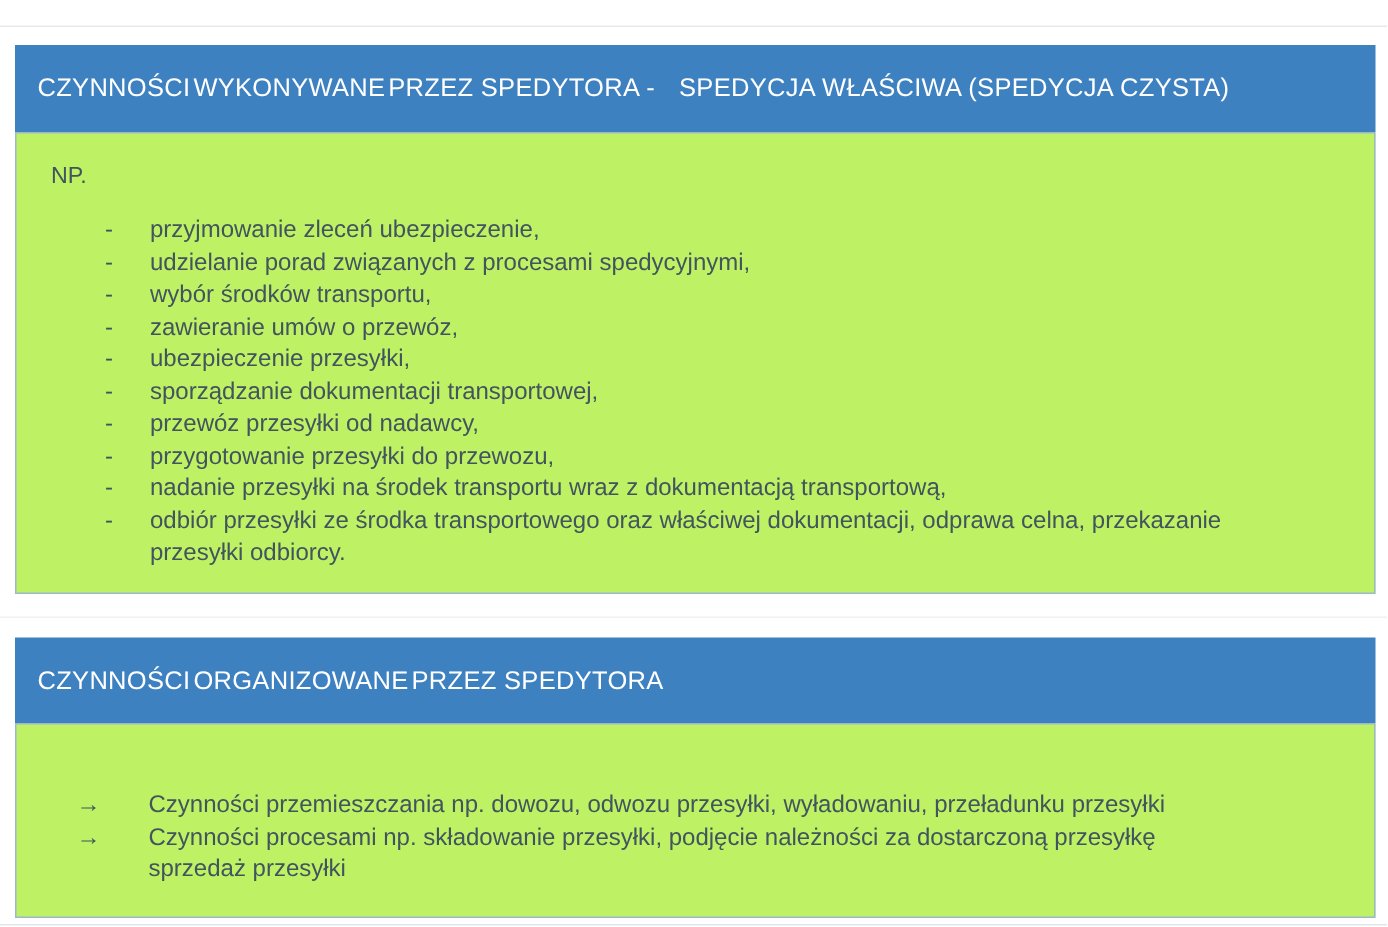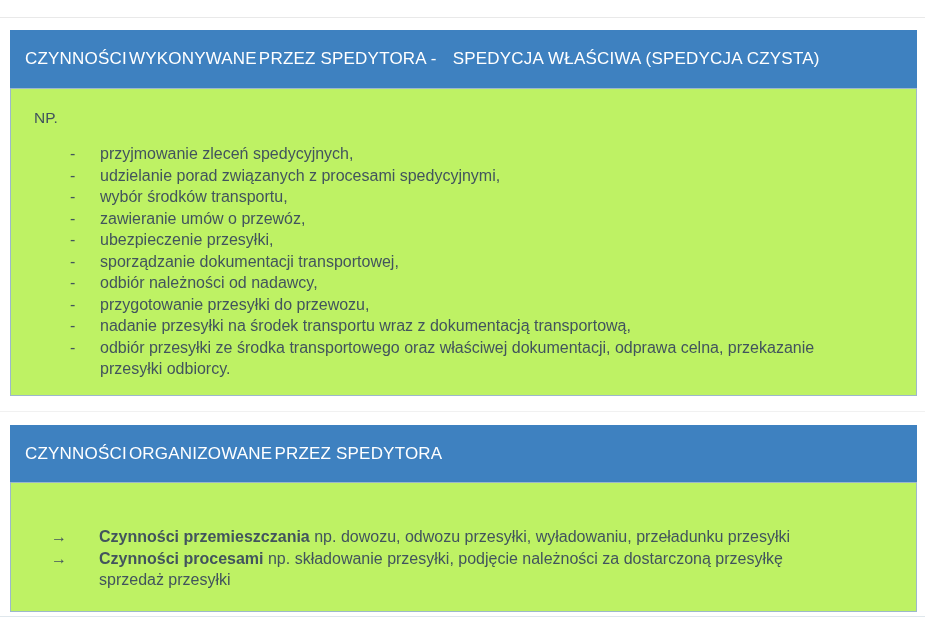--- a/index.html
+++ b/index.html
@@ -73,42 +73,42 @@
     list-style: none;
     font-size: 16px;
     line-height: 21.5px;
   }
   .arrow-list .row { display: flex; }
   .arrow-list .marker {
     width: 48px;
     flex: 0 0 48px;
   }
   .arrow-list .txt { max-width: 730px; }
-  .arrow-list .txt b { font-weight: bold; }
+  .arrow-list .txt b { font-weight: normal; }
 </style>
 </head>
 <body>
 
 <div class="page">
 
   <div class="rule rule-top"></div>
 
   <header class="panel-header header-1">
     <span class="hdr-part">CZYNNOŚCI</span>
     <b class="hdr-part">WYKONYWANE</b>
     <span class="hdr-part">PRZEZ SPEDYTORA -</span>
     <b class="hdr-part gap-before">SPEDYCJA WŁAŚCIWA (SPEDYCJA CZYSTA)</b>
   </header>
 
   <section class="panel-box box-1">
     <p class="intro">NP.</p>
     <ul class="dash-list">
       <li class="row">
         <span class="marker">-</span>
-        <span class="txt">przyjmowanie zleceń spedycyjnych,</span>
+        <span class="txt">przyjmowanie zleceń ubezpieczenie,</span>
       </li>
       <li class="row">
         <span class="marker">-</span>
         <span class="txt">udzielanie porad związanych z procesami spedycyjnymi,</span>
       </li>
       <li class="row">
         <span class="marker">-</span>
         <span class="txt">wybór środków transportu,</span>
       </li>
       <li class="row">
@@ -118,21 +118,21 @@
       <li class="row">
         <span class="marker">-</span>
         <span class="txt">ubezpieczenie przesyłki,</span>
       </li>
       <li class="row">
         <span class="marker">-</span>
         <span class="txt">sporządzanie dokumentacji transportowej,</span>
       </li>
       <li class="row">
         <span class="marker">-</span>
-        <span class="txt">odbiór należności od nadawcy,</span>
+        <span class="txt">przewóz przesyłki od nadawcy,</span>
       </li>
       <li class="row">
         <span class="marker">-</span>
         <span class="txt">przygotowanie przesyłki do przewozu,</span>
       </li>
       <li class="row">
         <span class="marker">-</span>
         <span class="txt">nadanie przesyłki na środek transportu wraz z dokumentacją transportową,</span>
       </li>
       <li class="row">

